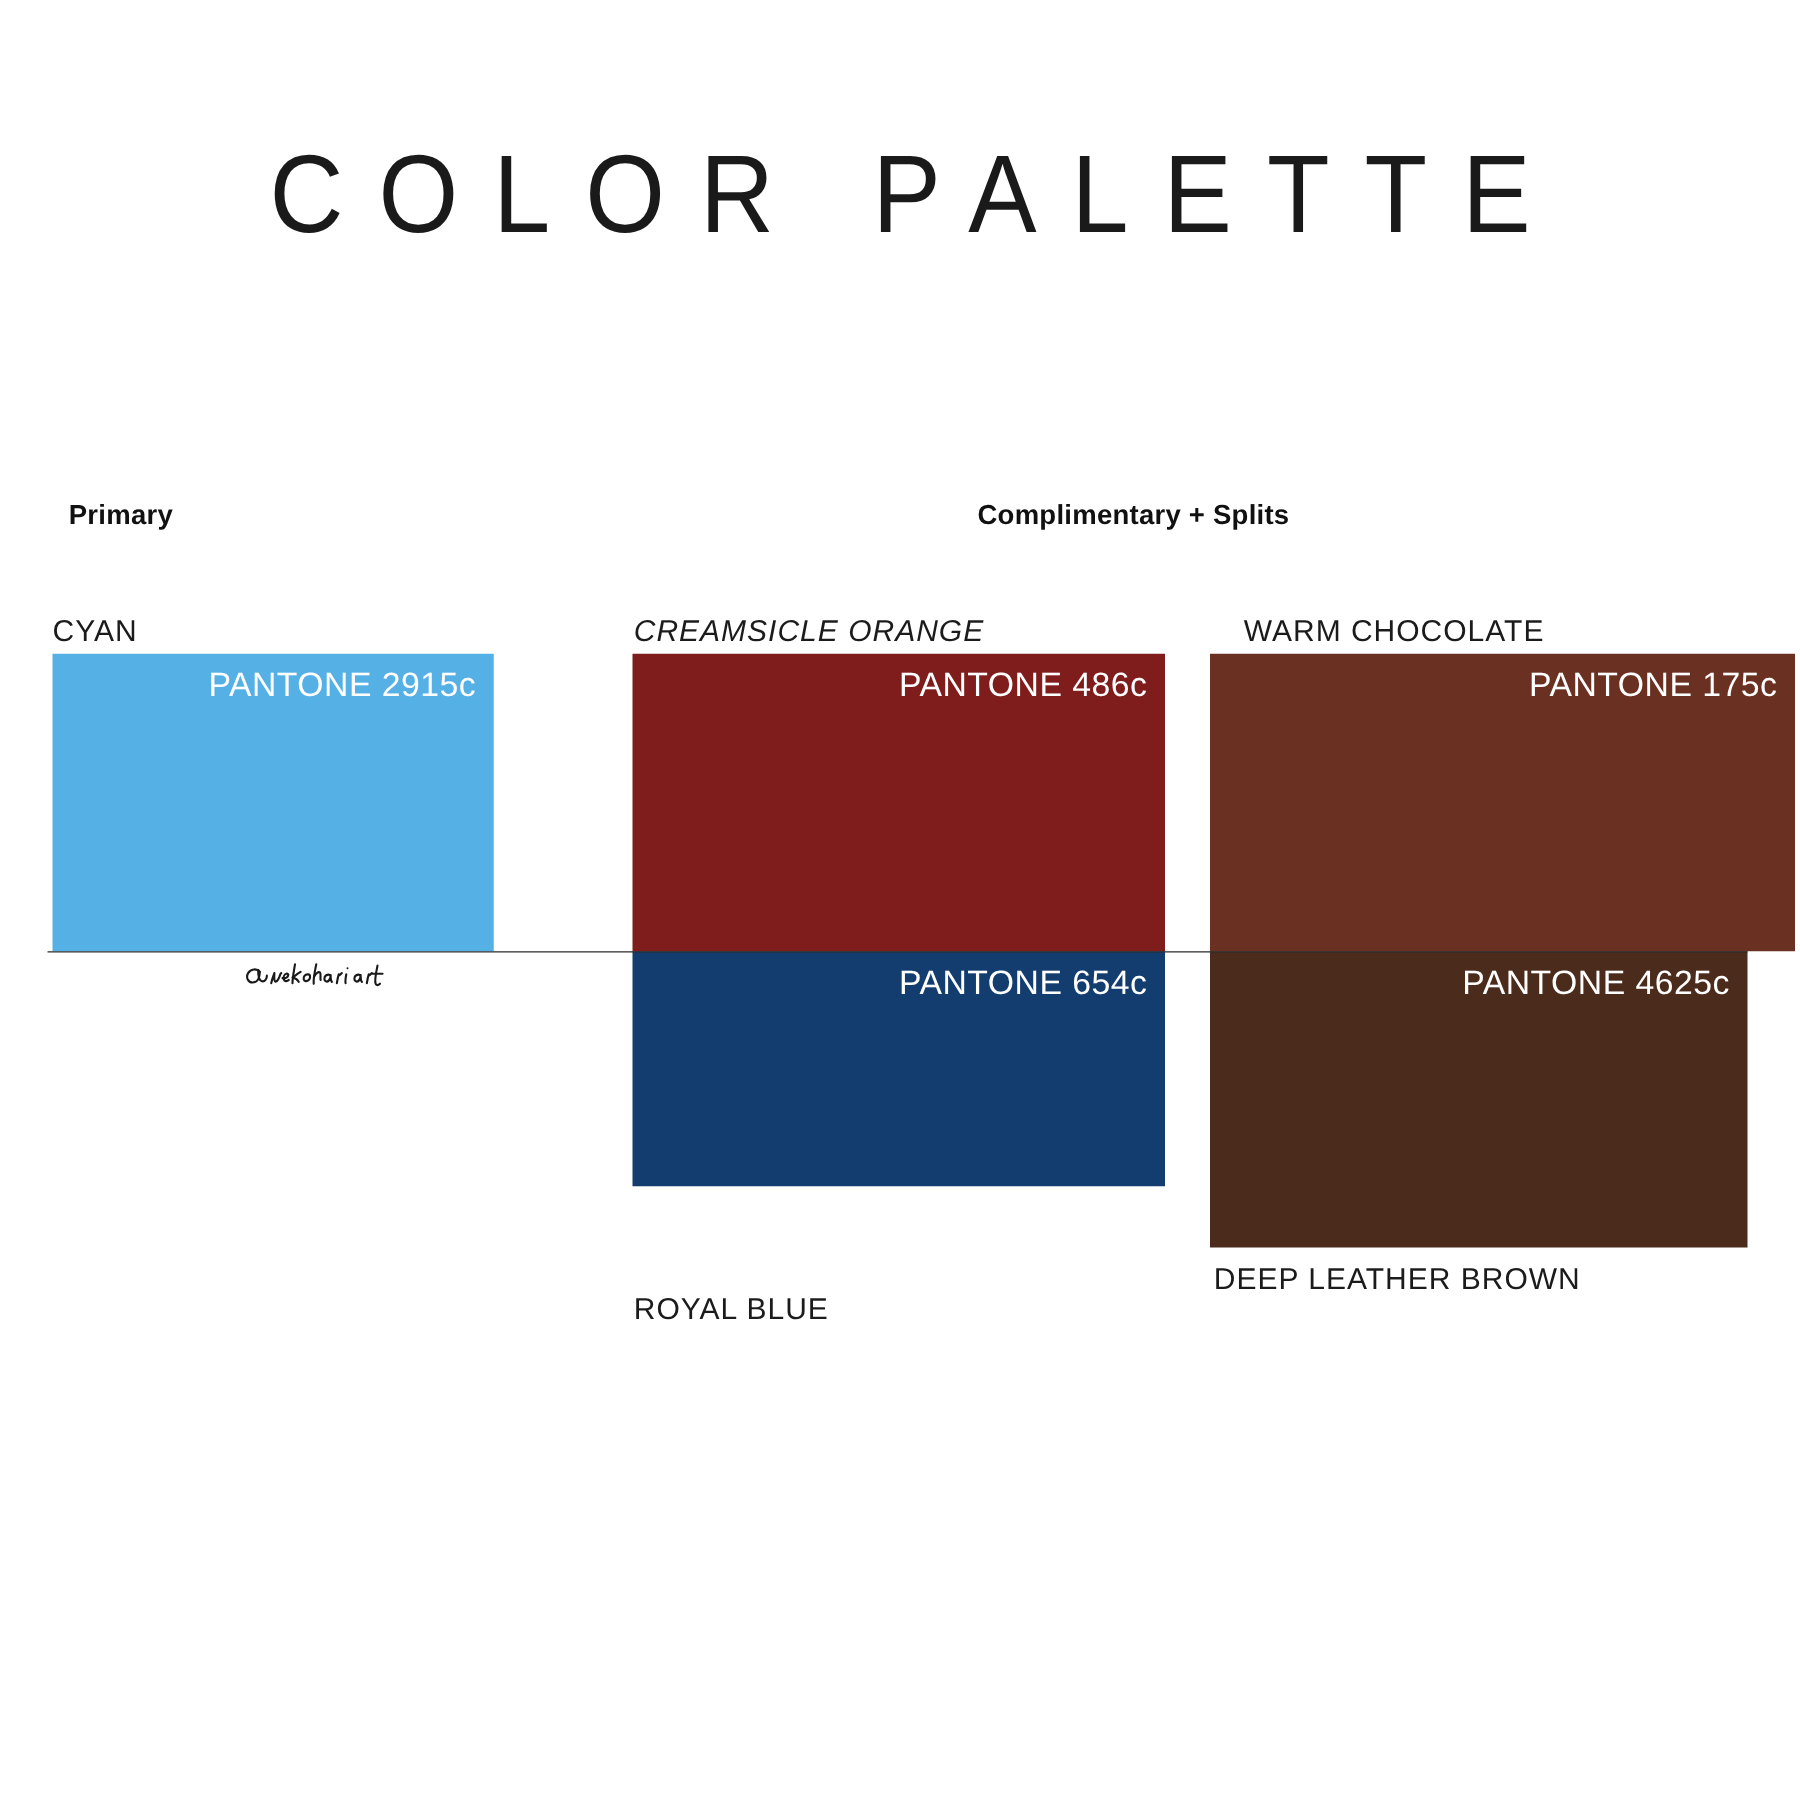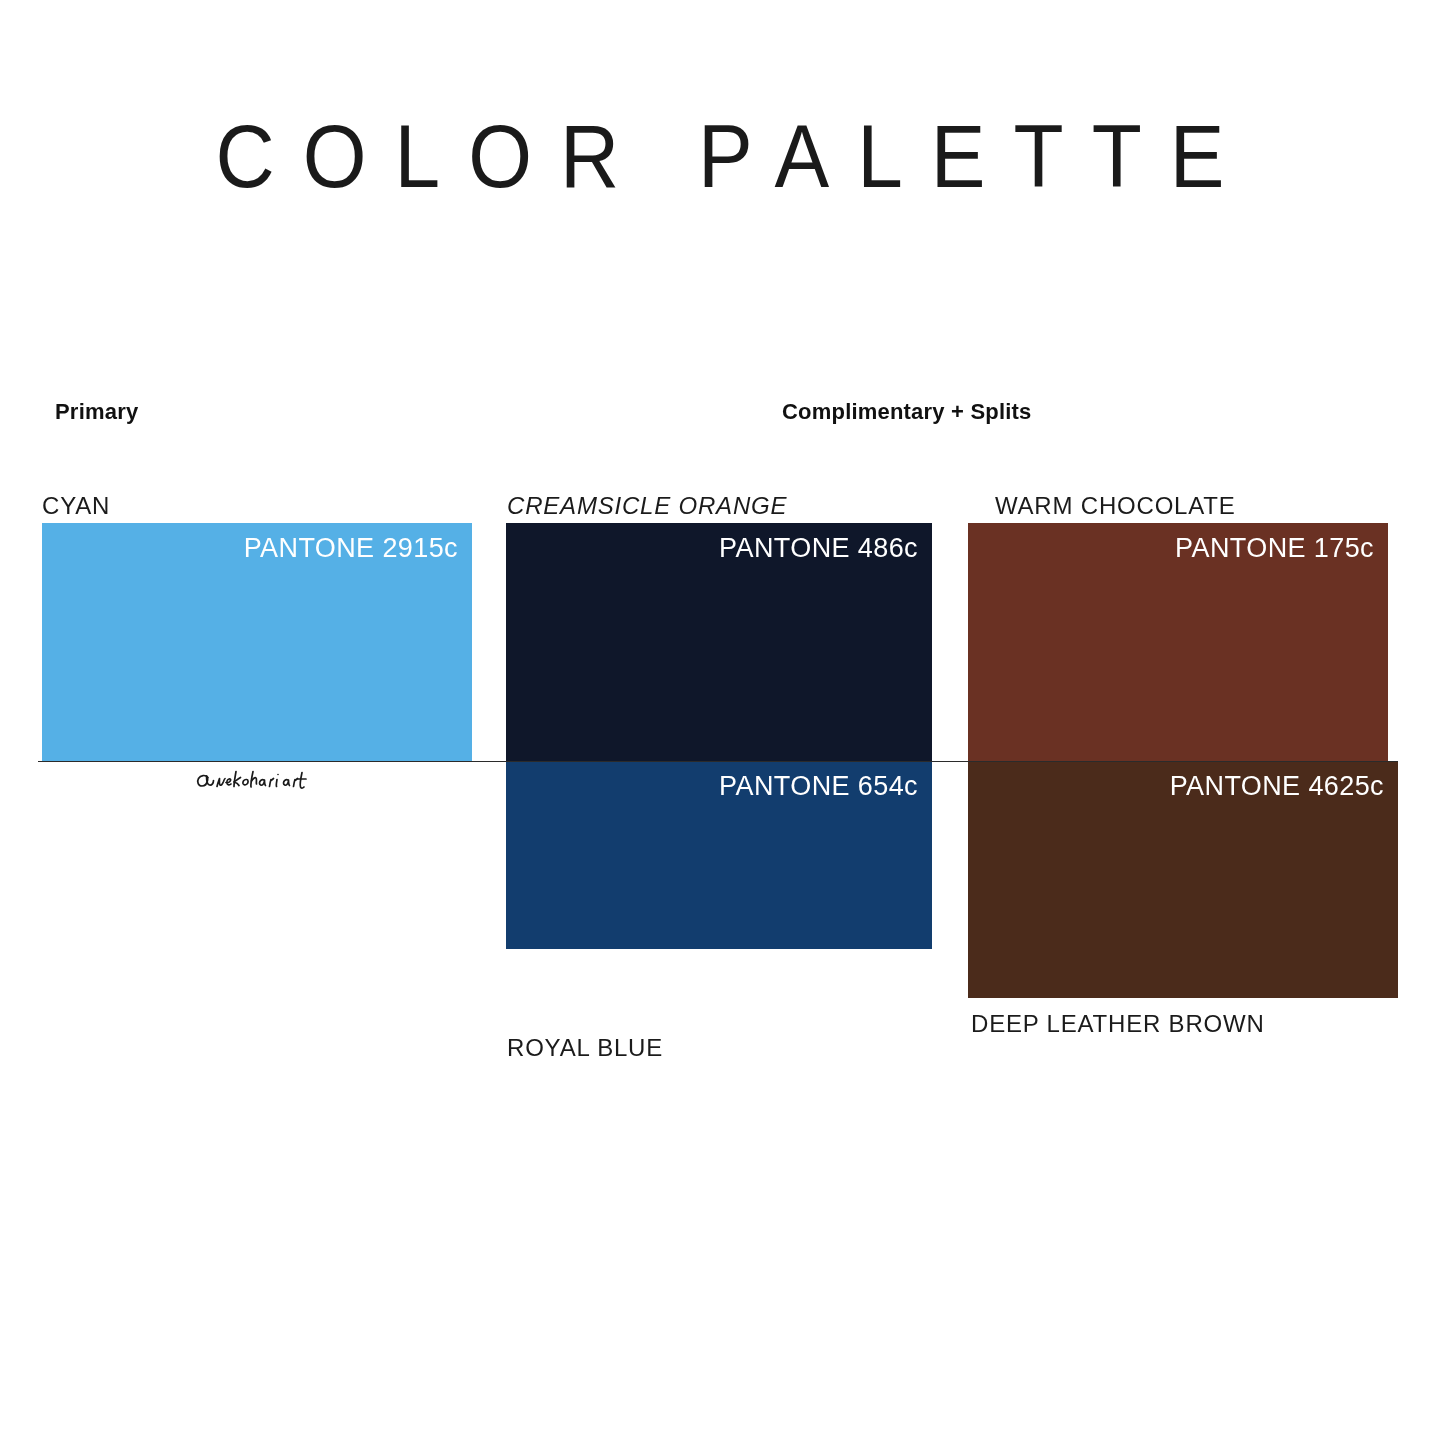--- a/index.html
+++ b/index.html
@@ -71,23 +71,23 @@
     top: 10px;
     font-family: "Liberation Sans", sans-serif;
     font-size: 27px;
     font-weight: 300;
     letter-spacing: 0.4px;
     color: #ffffff;
     white-space: nowrap;
   }
 
   
-  #swatch-cyan        { left: 42px;  top: 523px; width: 430px; height: 238px; text-decoration: underline; }
+  #swatch-cyan        { left: 42px;  top: 523px; width: 353px; height: 238px; text-decoration: underline; }
   #swatch-orange      { left: 506px; top: 523px; width: 426px; height: 238px; }
-  #swatch-chocolate   { left: 968px; top: 523px; width: 420px; height: 238px; text-align: center; }
+  #swatch-chocolate   { left: 968px; top: 523px; width: 468px; height: 238px; text-align: center; }
   #swatch-royal-blue  { left: 506px; top: 761px; width: 426px; height: 188px; }
   #swatch-deep-brown  { left: 968px; top: 761px; width: 430px; height: 237px; }
 
   
   #divider {
     position: absolute;
     left: 38px;
     top: 761px;
     width: 1360px;
     height: 1px;
@@ -116,21 +116,21 @@
 <div class="swatch-name" style="left:42px; top:492px;">CYAN</div>
 
 <div class="swatch-name" style="left:507px; top:492px;font-style:italic;">CREAMSICLE ORANGE</div>
 
 <div class="swatch-name" style="left:971px; top:492px;margin-left:24px;">WARM CHOCOLATE</div>
 
 <div class="swatch" id="swatch-cyan" style="background:#55b0e6;">
   <span class="pantone">PANTONE 2915c</span>
 </div>
 
-<div class="swatch" id="swatch-orange" style="background:#0f172a;">
+<div class="swatch" id="swatch-orange" style="background:#7f1d1d;">
   <span class="pantone">PANTONE 486c</span>
 </div>
 
 <div class="swatch" id="swatch-chocolate" style="background:#6a3123;">
   <span class="pantone">PANTONE 175c</span>
 </div>
 
 <div class="swatch" id="swatch-royal-blue" style="background:#123d6e;">
   <span class="pantone">PANTONE 654c</span>
 </div>

